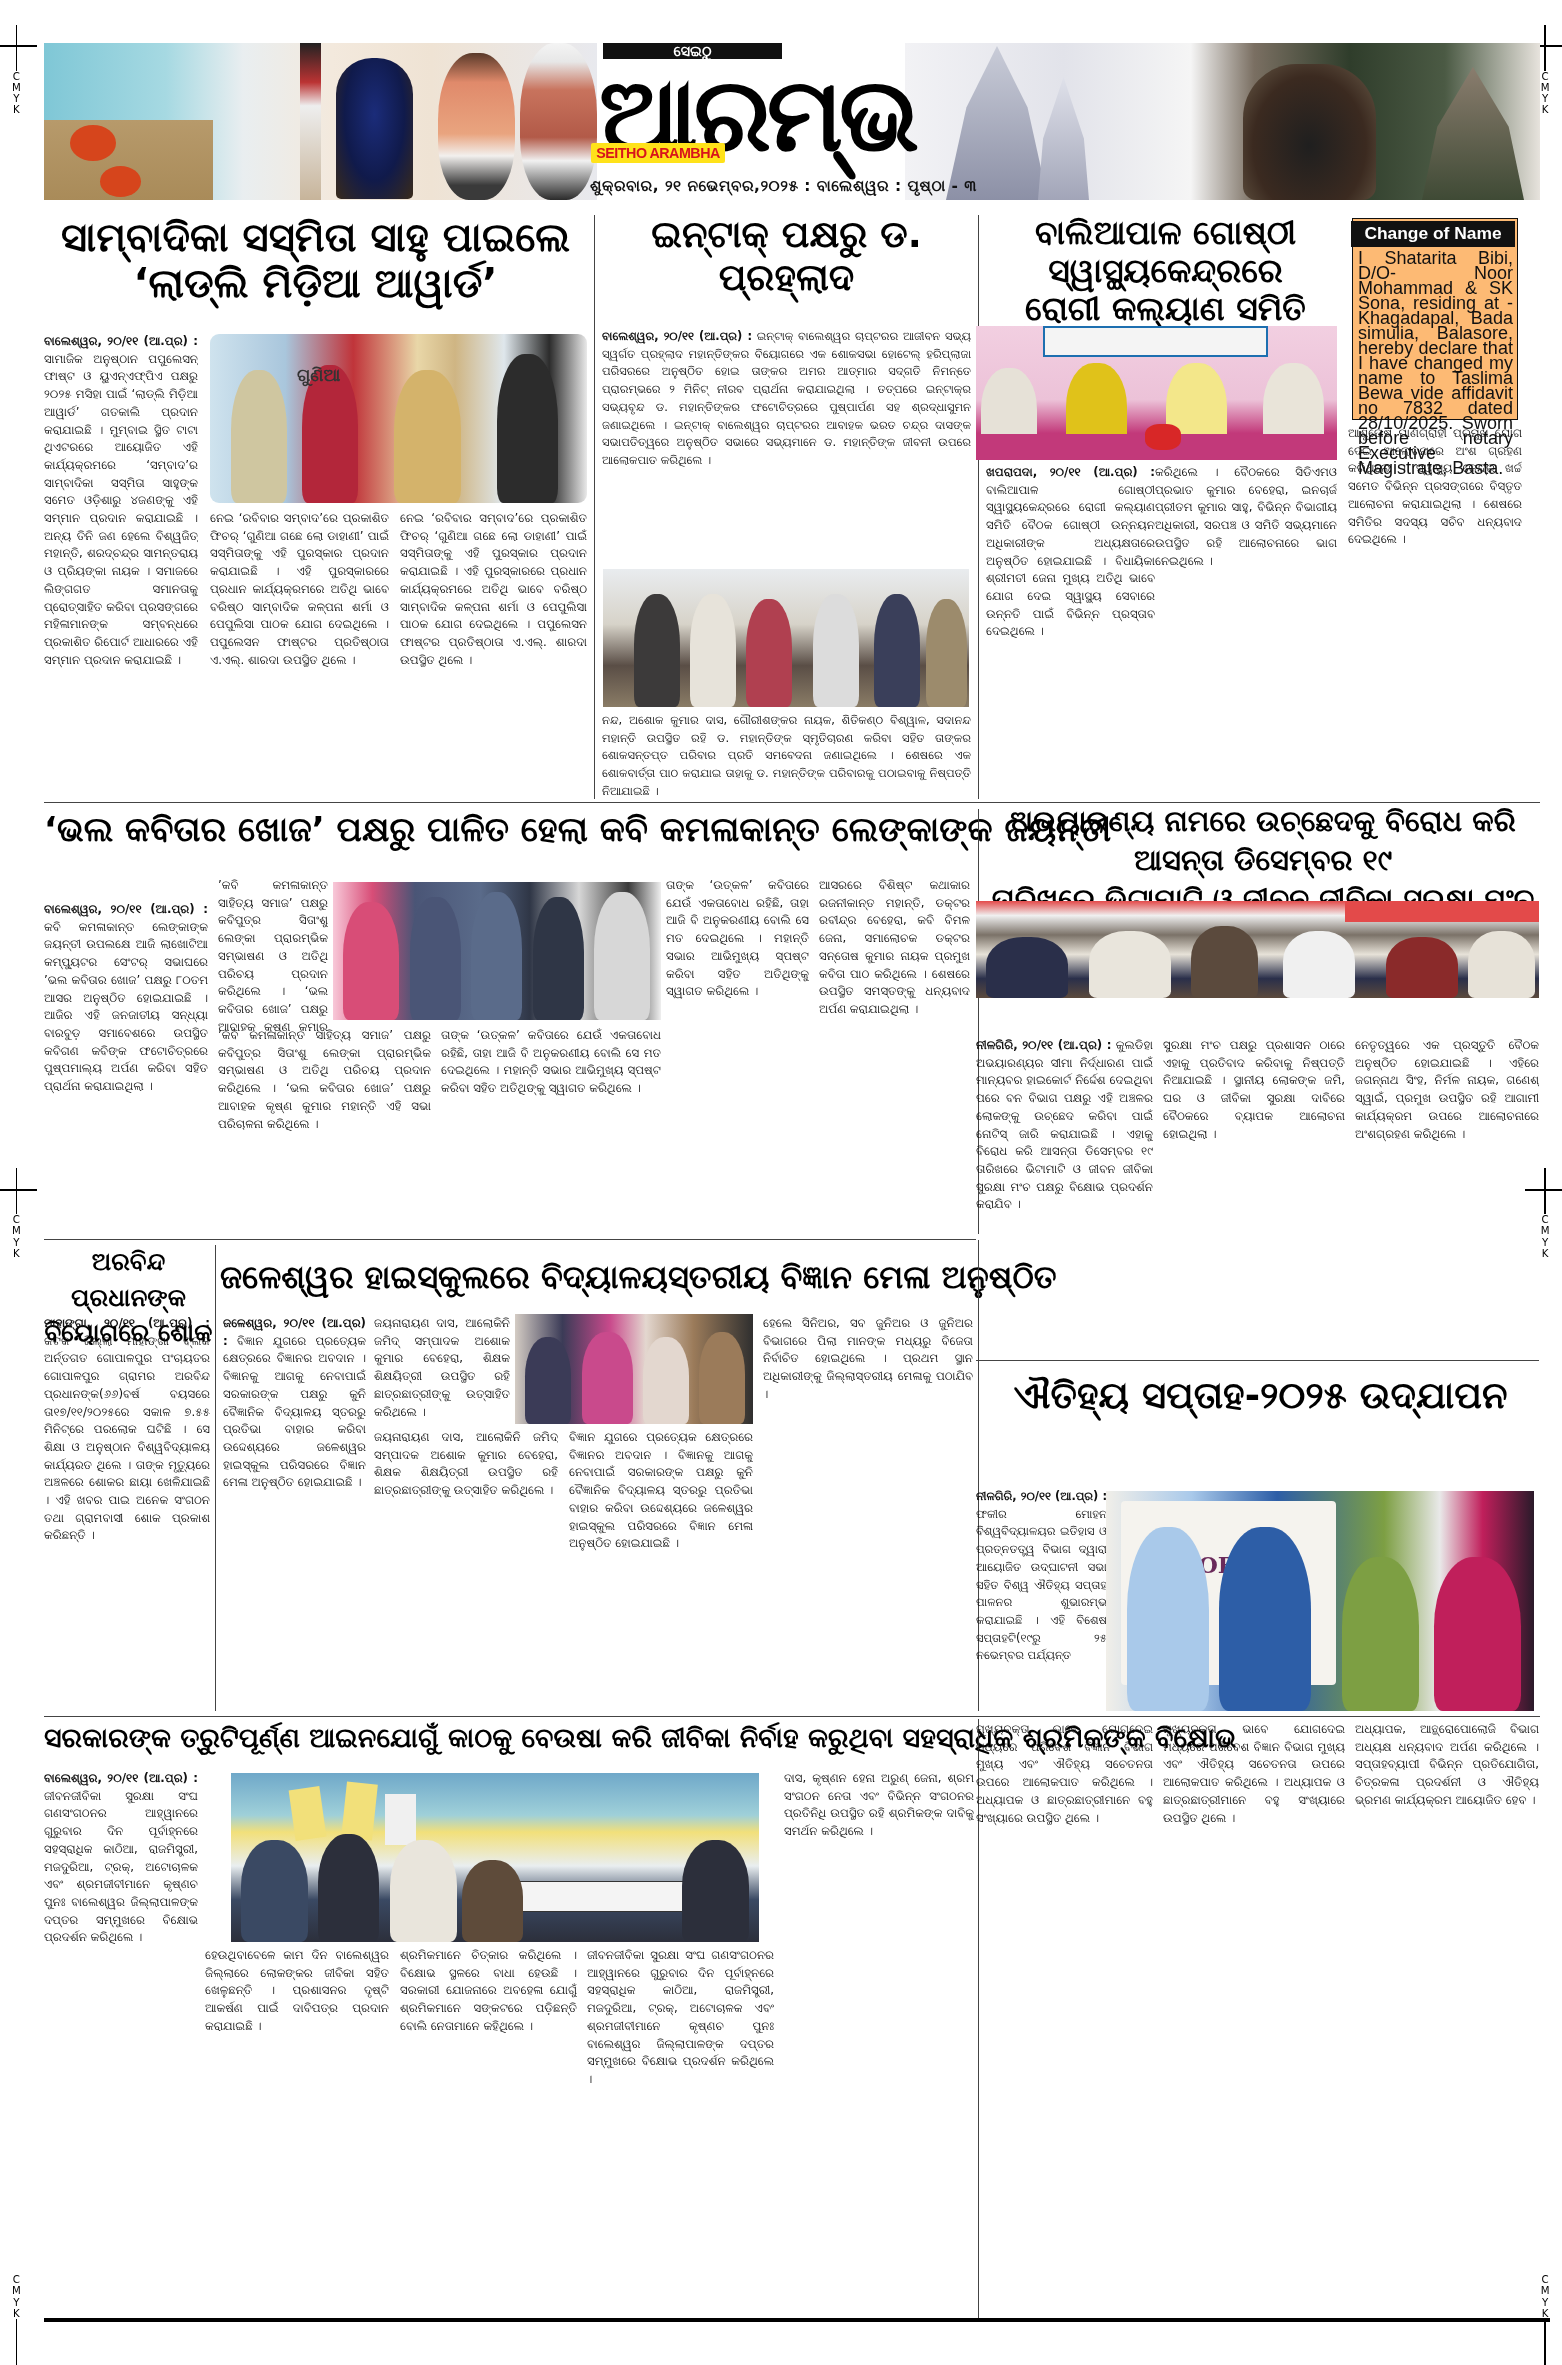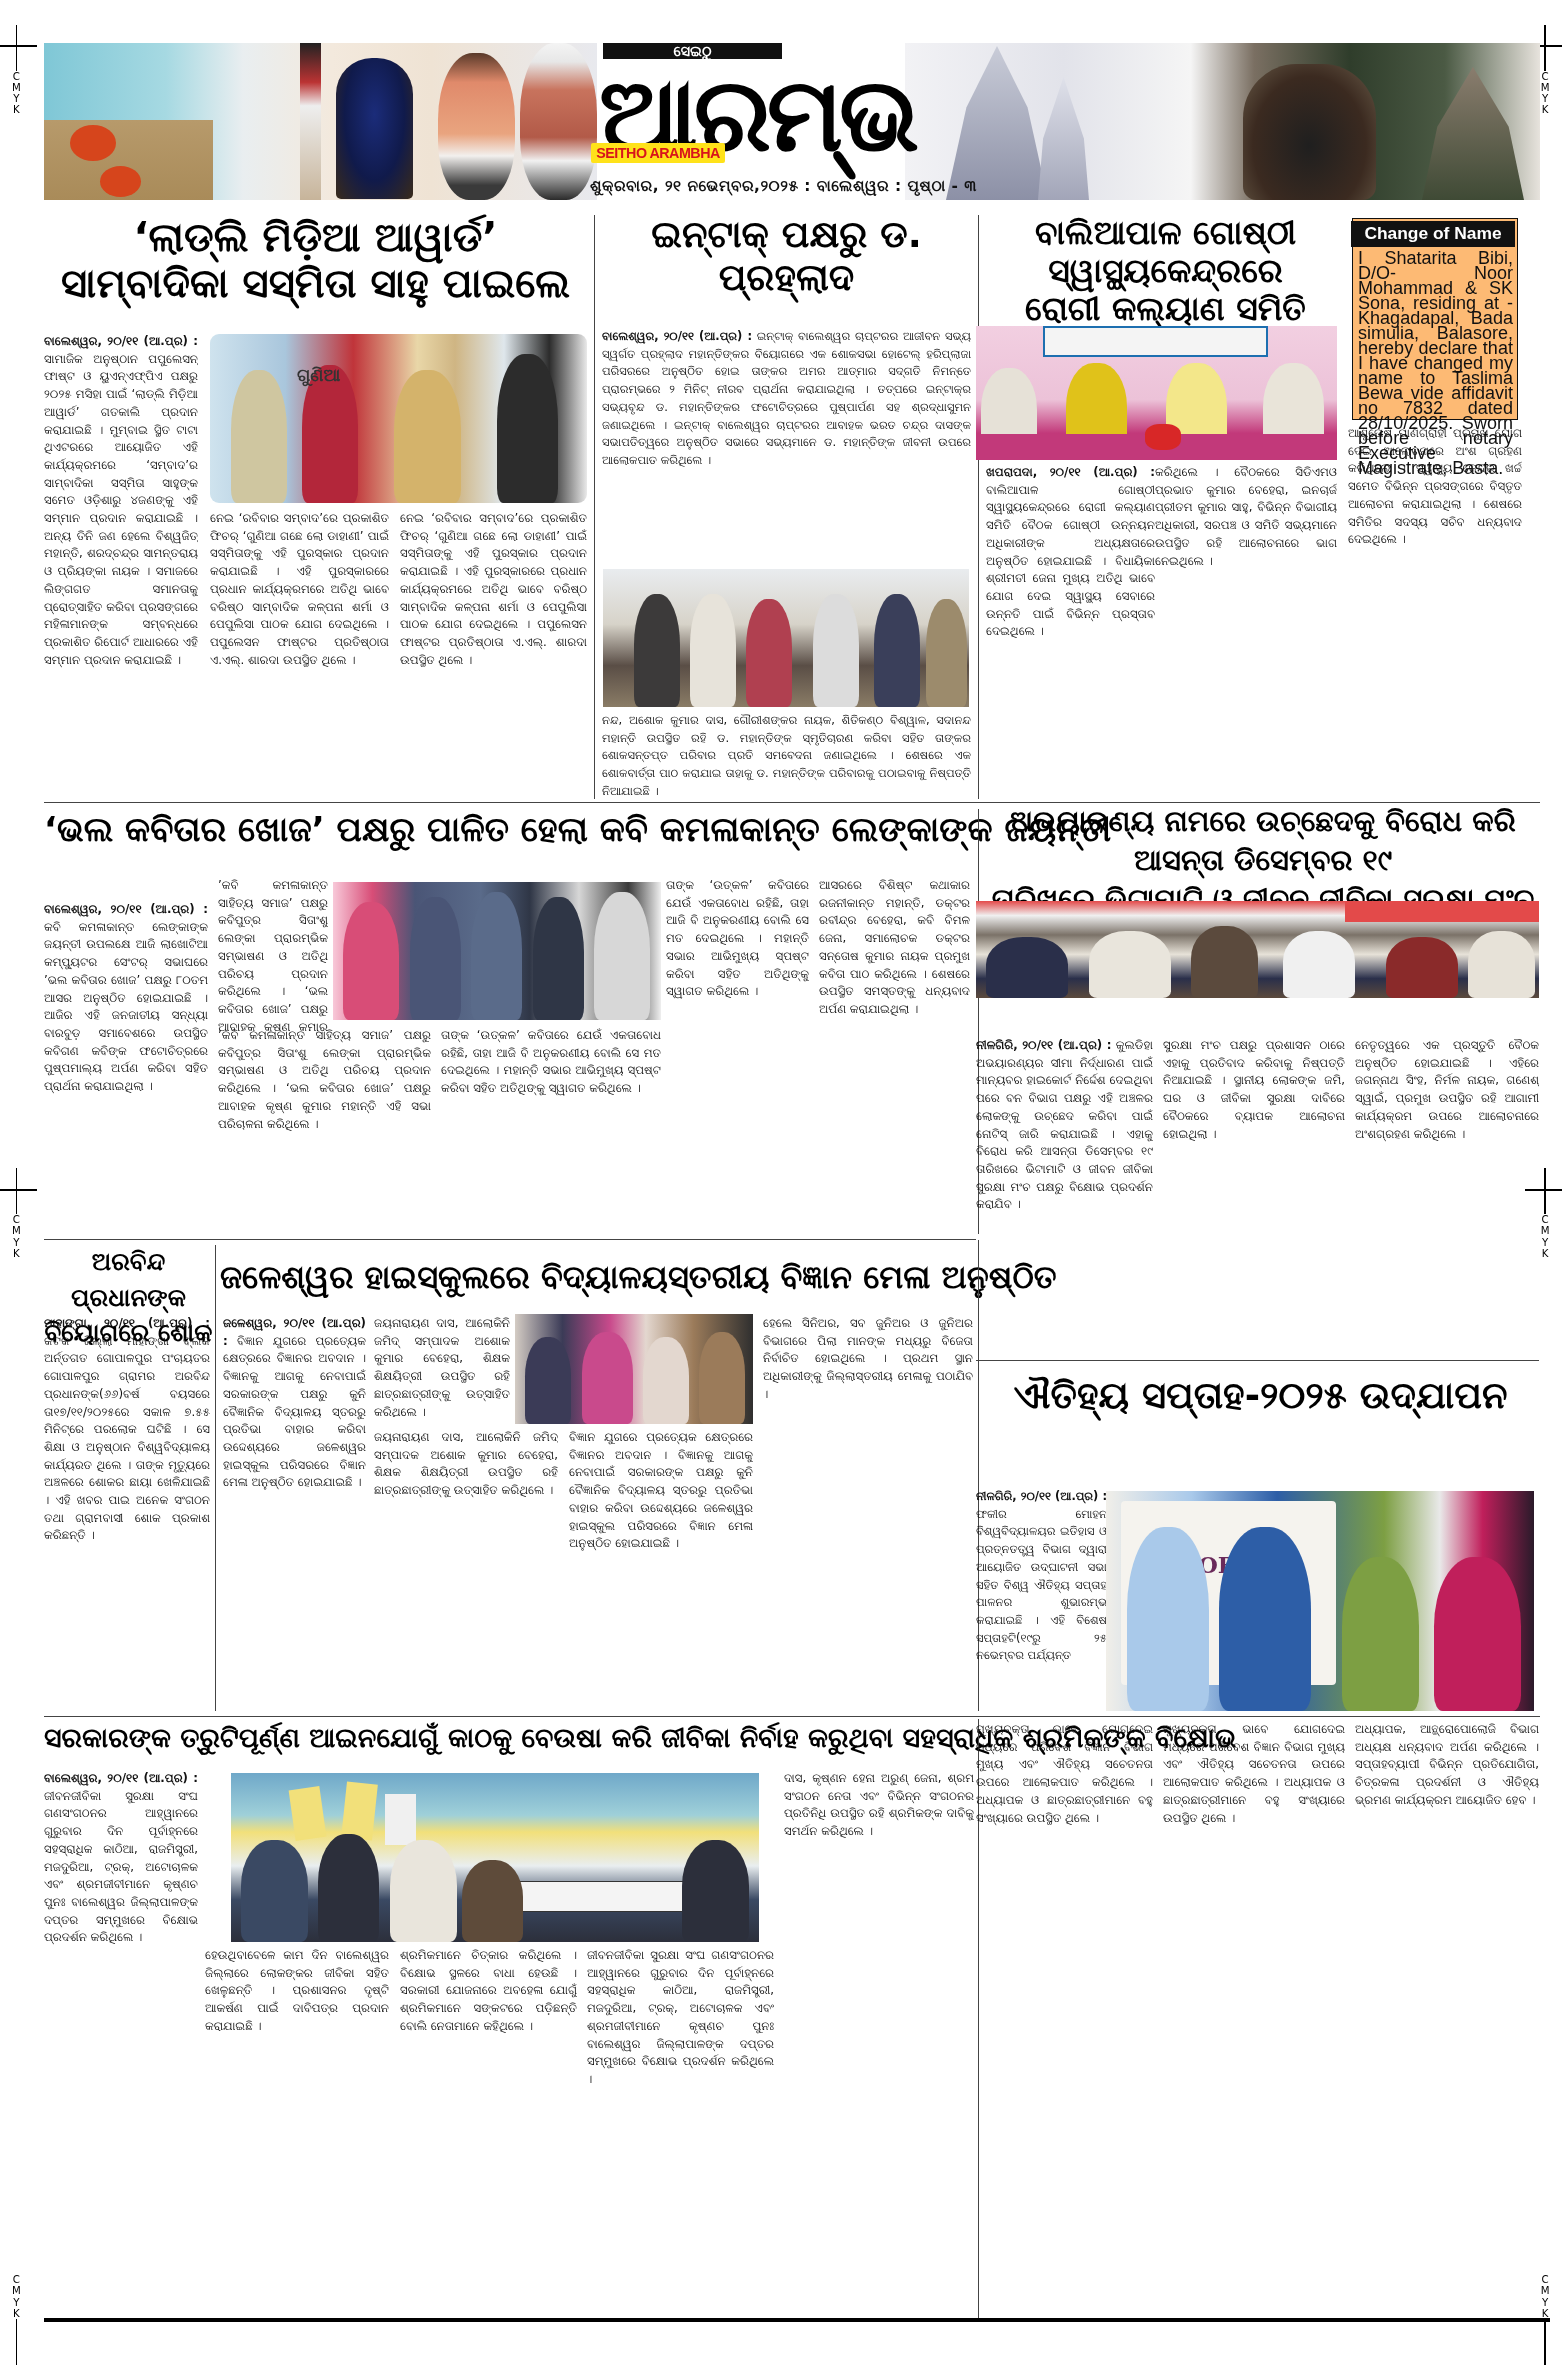--- a/index.html
+++ b/index.html
@@ -141,22 +141,22 @@
 </div>
 
 <div class="masthead">
   <div class="kicker">ସେଇଠୁ</div>
   <div class="title">ଆରମ୍ଭ</div>
   <div class="tag">SEITHO ARAMBHA</div>
 </div>
 <div class="dateline">ଶୁକ୍ରବାର, ୨୧ ନଭେମ୍ବର,୨୦୨୫ : ବାଲେଶ୍ୱର : ପୃଷ୍ଠା - ୩</div>
 
 <div class="hl" style="left:44px; top:214px; width:543px; font-size:40px;">
+  <div>ସାମ୍ବାଦିକା ସସ୍ମିତା ସାହୁ ପାଇଲେ</div>
   <div>‘ଲାଡ୍‌ଲି ମିଡ଼ିଆ ଆୱାର୍ଡ’</div>
-  <div>ସାମ୍ବାଦିକା ସସ୍ମିତା ସାହୁ ପାଇଲେ</div>
 </div>
 <div class="body" style="left:44px; top:333px; width:154px; height:471px;">
   <b>ବାଲେଶ୍ୱର, ୨୦/୧୧ (ଆ.ପ୍ର) :</b> <span>ସାମାଜିକ ଅନୁଷ୍ଠାନ ପପୁଲେସନ୍ ଫାଷ୍ଟ ଓ ୟୁଏନ୍‌ଏଫ୍‌ପିଏ ପକ୍ଷରୁ ୨୦୨୫ ମସିହା ପାଇଁ ‘ଲାଡ୍‌ଲି ମିଡ଼ିଆ ଆୱାର୍ଡ’ ଗତକାଲି ପ୍ରଦାନ କରାଯାଇଛି । ମୁମ୍ବାଇ ସ୍ଥିତ ଟାଟା ଥିଏଟରରେ ଆୟୋଜିତ ଏହି କାର୍ଯ୍ୟକ୍ରମରେ ‘ସମ୍ବାଦ’ର ସାମ୍ବାଦିକା ସସ୍ମିତା ସାହୁଙ୍କ ସମେତ ଓଡ଼ିଶାରୁ ୪ଜଣଙ୍କୁ ଏହି ସମ୍ମାନ ପ୍ରଦାନ କରାଯାଇଛି । ଅନ୍ୟ ତିନି ଜଣ ହେଲେ ବିଶ୍ୱଜିତ୍ ମହାନ୍ତି, ଶରଦ୍‌ଚନ୍ଦ୍ର ସାମନ୍ତରାୟ ଓ ପ୍ରିୟଙ୍କା ନାୟକ । ସମାଜରେ ଲିଙ୍ଗଗତ ସମାନତାକୁ ପ୍ରୋତ୍ସାହିତ କରିବା ପ୍ରସଙ୍ଗରେ ମହିଳାମାନଙ୍କ ସମ୍ବନ୍ଧରେ ପ୍ରକାଶିତ ରିପୋର୍ଟ ଆଧାରରେ ଏହି ସମ୍ମାନ ପ୍ରଦାନ କରାଯାଇଛି ।</span>
 </div>
 <div class="photo p-award" style="left:210px; top:334px; width:377px; height:169px;">
   <div class="fig" style="left:20.5px; width:56px; height:133px; background:#cfc6a0;"></div>
   <div class="fig" style="left:92px; width:56px; height:138px; background:#b3263a;"></div>
   <div class="fig" style="left:184px; width:67px; height:133px; background:#d4b36b;"></div>
   <div class="fig" style="left:287px; width:61px; height:149px; background:#2c2c2c;"></div>
   <div style="position:absolute; left:87px; top:31px; font-size:17.4px; font-weight:bold; color:#333;">ଗୁଣିଆ</div>

